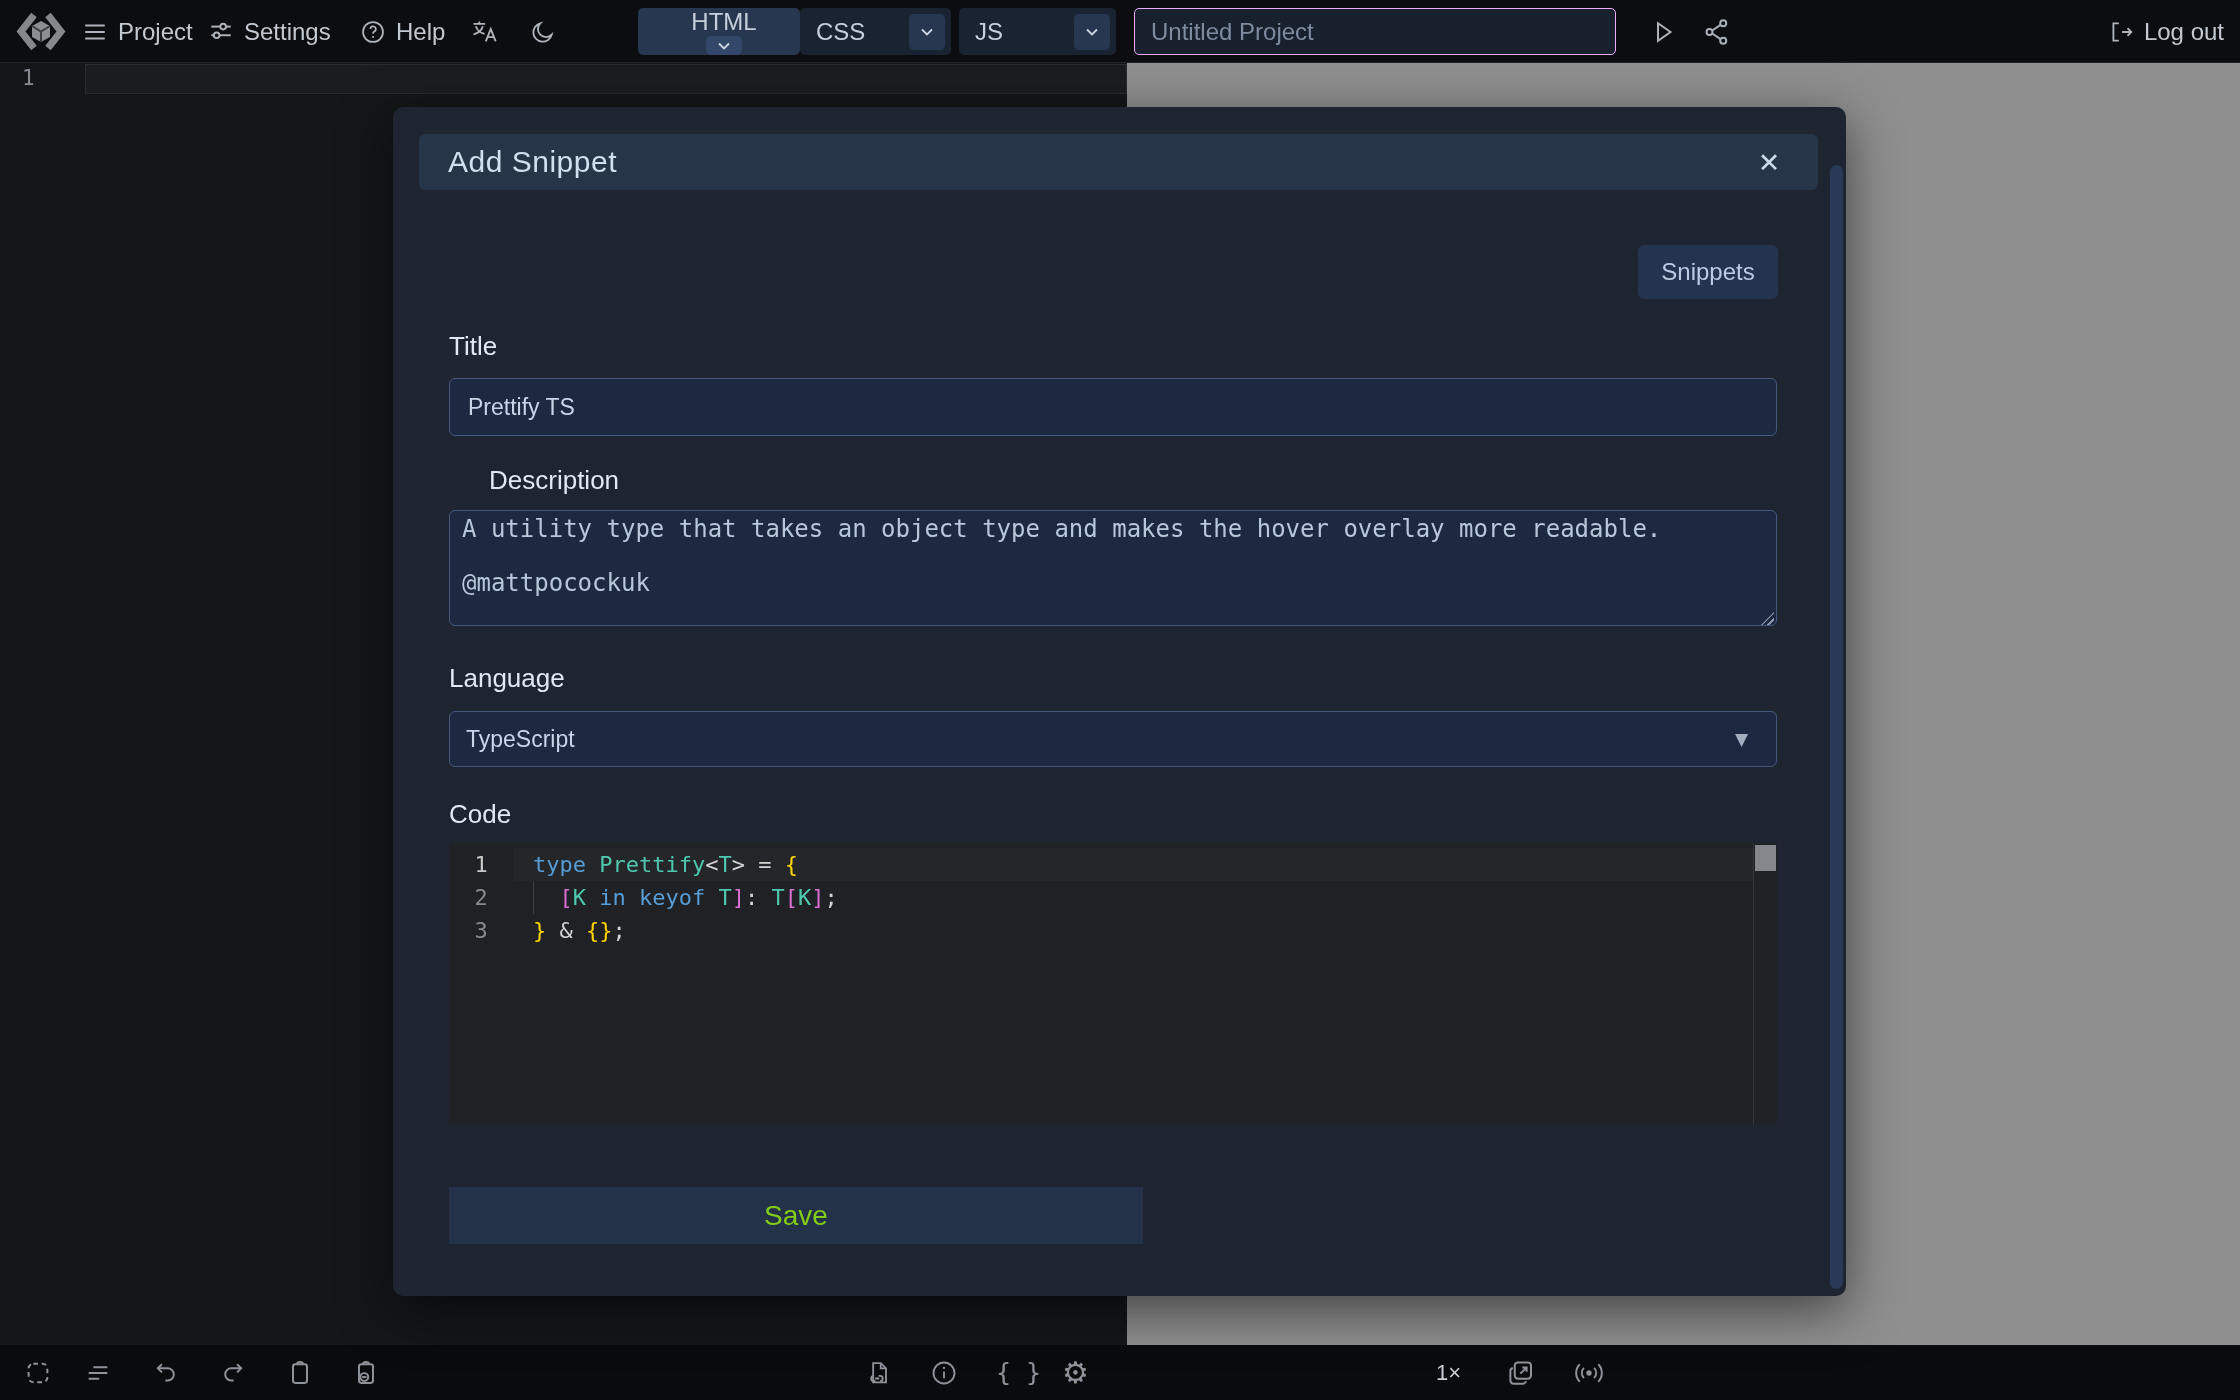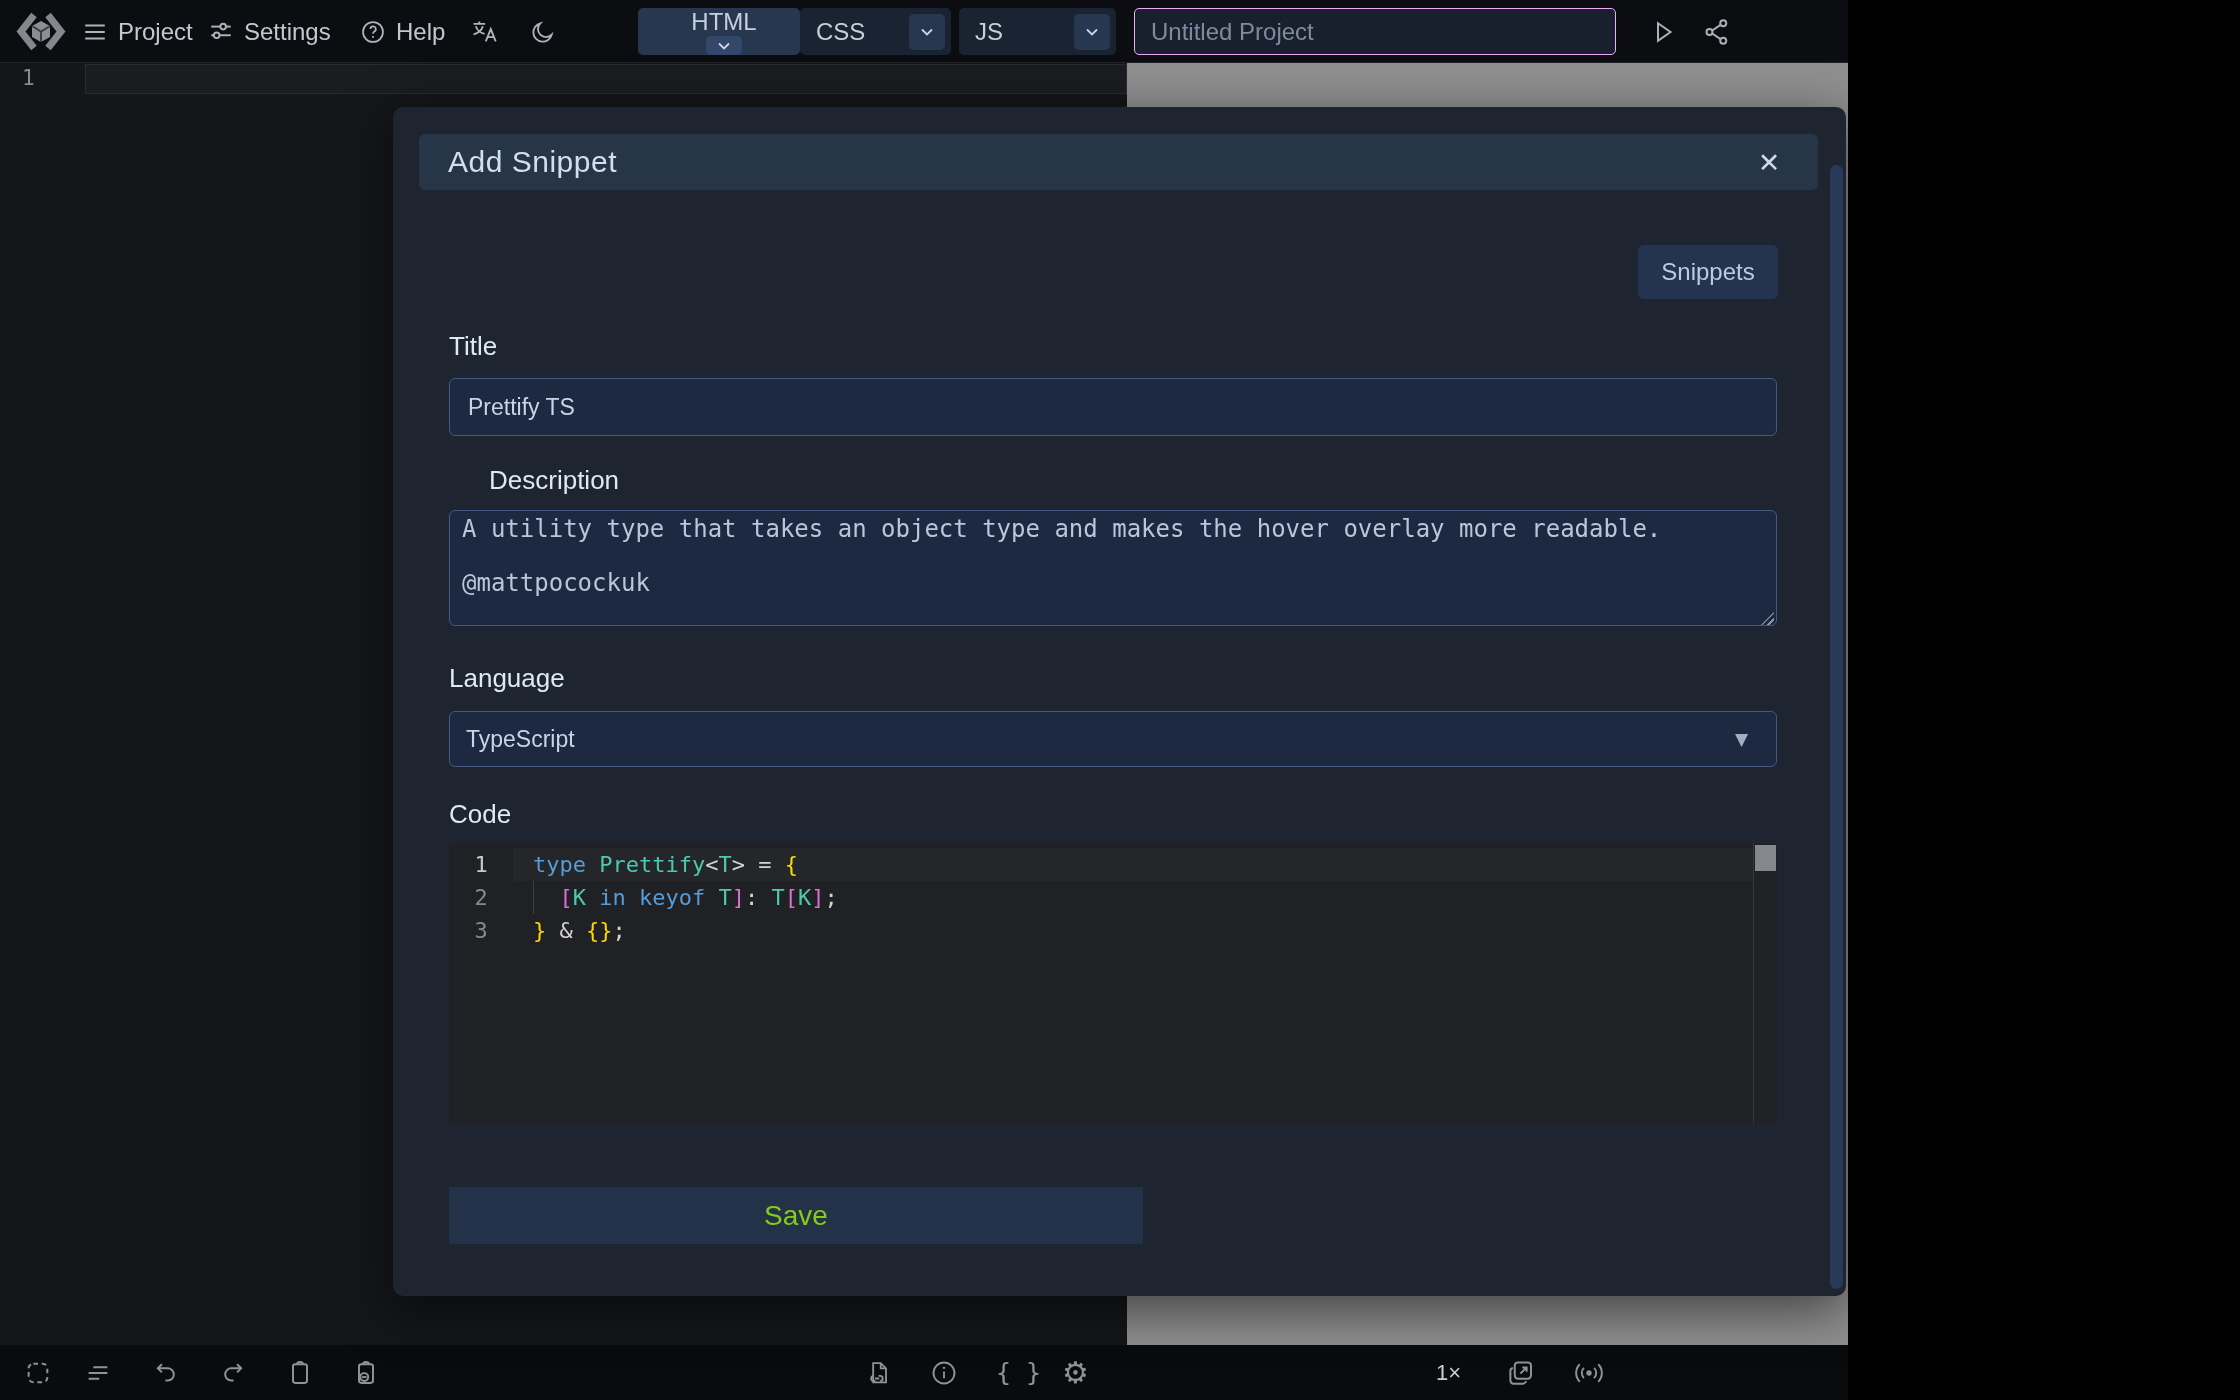--- a/index.html
+++ b/index.html
@@ -1,18 +1,18 @@
 <!DOCTYPE html>
 <html><head>
 <meta charset="utf-8">
 <style>
   * { margin:0; padding:0; box-sizing:border-box; }
   html,body { background:#000; }
   #app {
-    position:relative; width:1848px; height:1400px; overflow:hidden;
+    position:relative; width:2240px; height:1400px; overflow:hidden;
     background:#141618; font-family:"Liberation Sans", sans-serif;
     -webkit-font-smoothing:antialiased;
   }
   svg { display:block; }
 
   
   .topbar { position:absolute; left:0; top:0; width:2240px; height:63px; background:#0c0d10; border-bottom:1px solid #1f2227; }
   .topbar .abs { position:absolute; top:0; height:63px; display:flex; align-items:center; color:#c3c9d1; font-size:24px; font-weight:300; gap:10px; }
   .tb-icon { color:#aeb4bc; display:flex; align-items:center; }
   .logo { position:absolute; left:12px; top:9px; }

